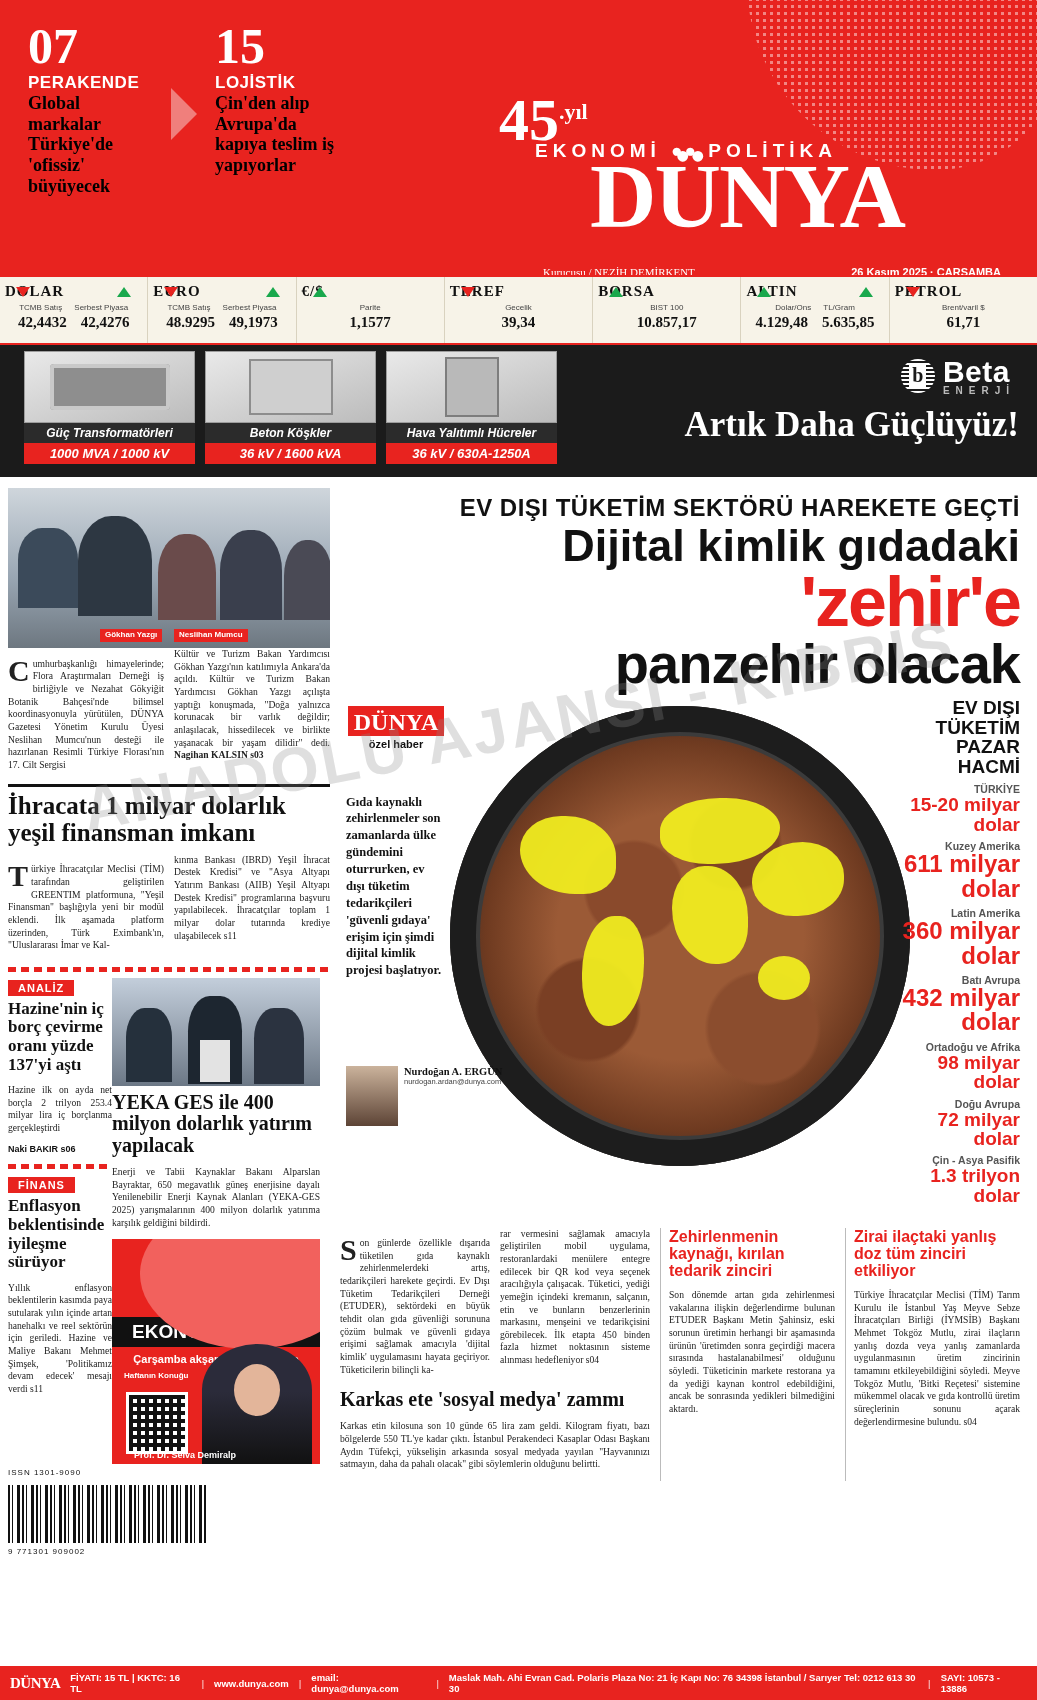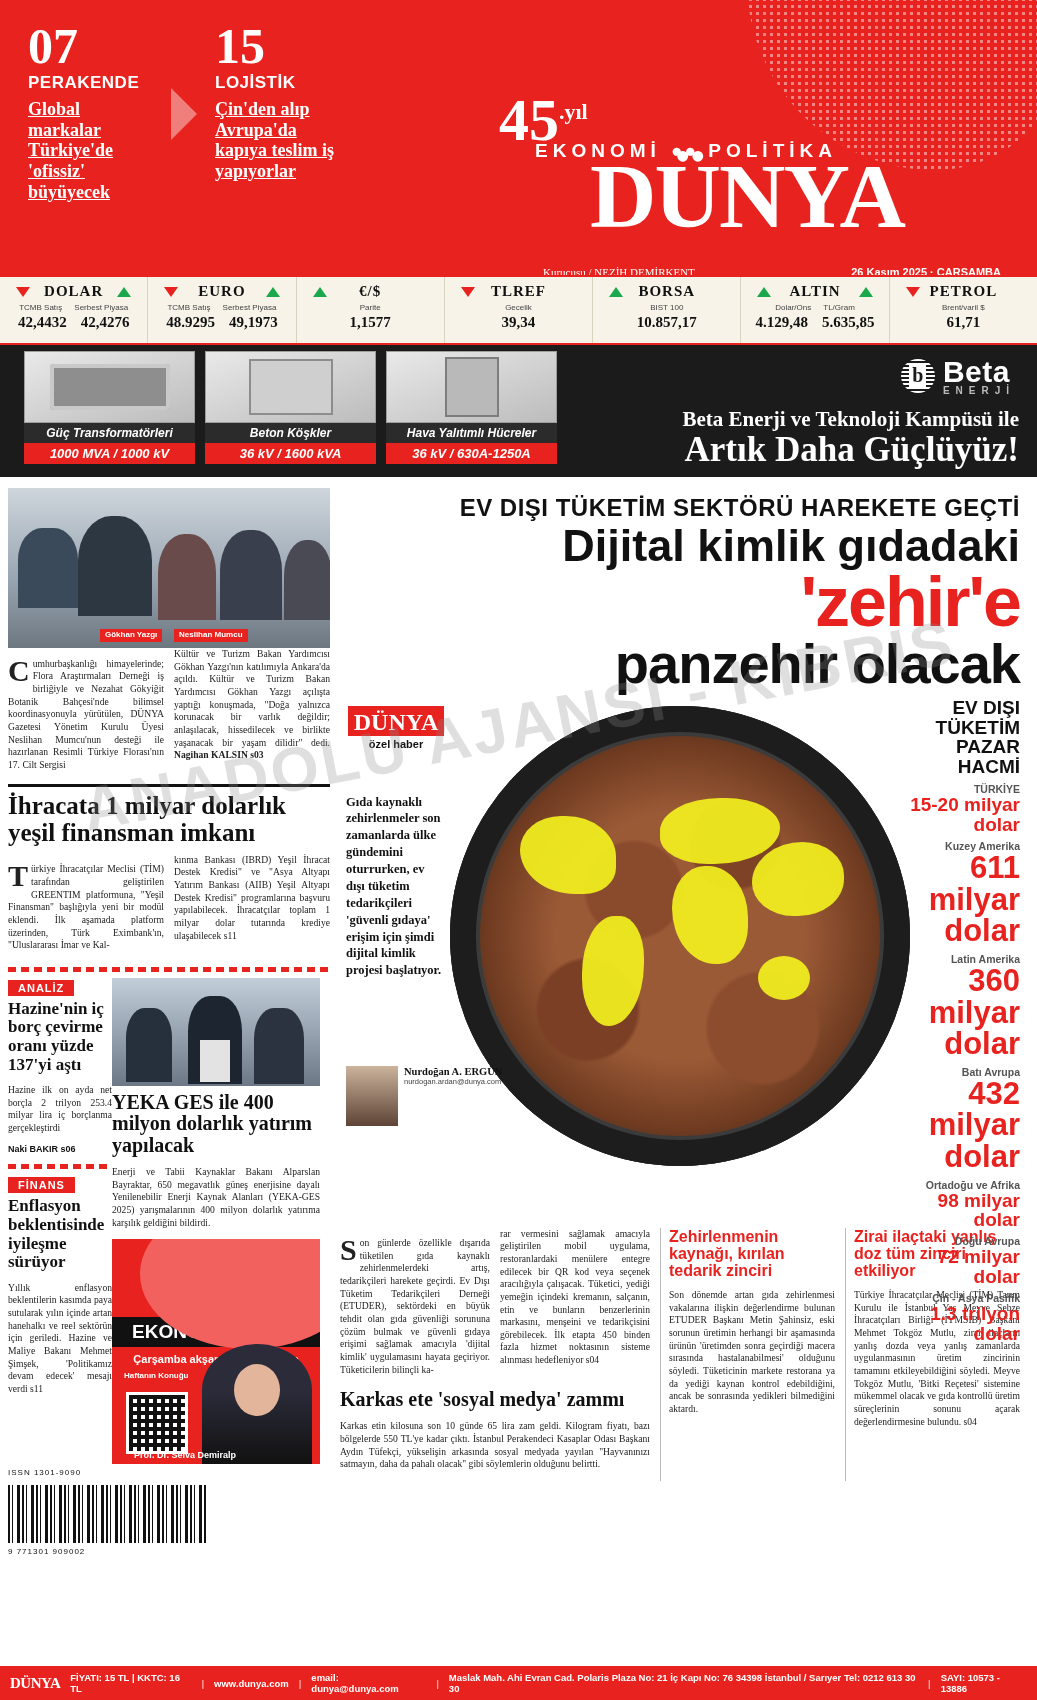--- a/index.html
+++ b/index.html
@@ -38,24 +38,22 @@
   .promo-col { width: 125px; }
   .promo-num {
     font-size: 50px; font-weight: 700; color: #fff; line-height: .9;
     font-family: "Liberation Serif", serif;
   }
   .promo-kicker {
     font-size: 17px; font-weight: 700; color: #fff; letter-spacing: .5px;
     margin-top: 4px;
   }
   .promo-text {
-    font-size: 18px; font-weight: 700; color: #ffffff; line-height: 1.15;
-    margin-top: 6px;
+    font-size: 18px; font-weight: 700; color: #000000; line-height: 1.15;
     font-family: "Liberation Serif", serif;
-    text-decoration: underline;
   }
   .promo-arrow {
     width: 0; height: 0;
     border-top: 26px solid transparent;
     border-bottom: 26px solid transparent;
     border-left: 26px solid #f07f7c;
     margin-top: 64px;
   }
 
   .brandbox {
@@ -87,21 +85,21 @@
   }
 
   
   .ratebar {
     height: 70px; background: #f7f3e8;
     border-top: 2px solid #e8231f; border-bottom: 2px solid #e8231f;
     display: flex; align-items: stretch;
   }
   .rate {
     flex: 1; position: relative; padding: 6px 5px 4px;
-    text-align: center; border-right: 1px solid #d9d2bf;
+    text-align: left; border-right: 1px solid #d9d2bf;
   }
   .rate:last-child { border-right: none; }
   .rate-name { font-size: 15px; font-weight: 700; letter-spacing: 1px; font-family:"Liberation Serif",serif; }
   .rate-sub { display: flex; justify-content: center; gap: 12px; font-size: 8px; color: #444; margin-top: 3px; }
   .rate-vals { display: flex; justify-content: center; gap: 14px; font-size: 15px; font-weight: 700; margin-top: 2px; font-family:"Liberation Serif",serif;}
   .tri { position: absolute; top: 10px; width: 0; height: 0; }
   .tri.up { border-left: 7px solid transparent; border-right: 7px solid transparent; border-bottom: 10px solid #19a84c; }
   .tri.down { border-left: 7px solid transparent; border-right: 7px solid transparent; border-top: 10px solid #e8231f; }
   .tri.l { left: 16px; } .tri.r { right: 16px; }
 
@@ -255,21 +253,21 @@
   .author-box { position:absolute; left: 6px; top: 368px; width: 170px; display:flex; gap:6px; align-items:flex-start;}
   .author-photo { width: 52px; height: 60px; background: linear-gradient(180deg,#cbb39c,#5d4436); }
   .author-name { font-size: 10.5px; font-weight: 700; font-family:"Liberation Serif",serif;}
   .author-mail { font-size: 7.5px; color:#444; }
 
   .market-panel { position: absolute; right: 0; top: 0; width: 120px; text-align: right; }
   .mp-title { font-family:"Liberation Sans",sans-serif; font-size: 19px; font-weight: 700; line-height:1.05; }
   .mp-item { margin-top: 7px; }
   .mp-region { font-size: 10.5px; font-weight: 700; color:#555; line-height:1.05;}
   .mp-val { font-size: 19px; font-weight: 700; color:#e8231f; line-height:1.02;}
-  .mp-val.big { font-size: 31px; }
+  .mp-val.big { font-size: 24px; }
 
   
   .bottom-right { display: flex; gap: 10px; margin-top: 0; }
   .br-col { font-family:"Liberation Serif",serif; }
   .br-1 { width: 310px; }
   .br-2 { width: 175px; border-left:1px solid #bbb; padding-left:8px;}
   .br-3 { width: 175px; border-left:1px solid #bbb; padding-left:8px;}
   .br-head { font-family:"Liberation Sans",sans-serif; font-weight:700; color:#e8231f; font-size: 16px; line-height:1.08; margin-bottom:5px;}
   .karkas-head { font-family:"Liberation Serif",serif; font-weight:700; font-size: 20px; line-height:1.08; margin: 8px 0 5px;}
 
@@ -432,21 +430,20 @@
     </div>
     <div class="prod">
       <div class="prod-img">
           <div class="shape3"></div>
         </div>
       <div class="prod-t1">Hava Yalıtımlı Hücreler</div>
       <div class="prod-t2">36 kV / 630A-1250A</div>
     </div>
   </div>
   <div class="beta-claim">
-    <div class="l1">Beta Enerji ve Teknoloji Kampüsü ile</div>
     <div class="l2">Artık Daha Güçlüyüz!</div>
   </div>
 </div>
 
 <div class="main">
 
   <div class="left-col">
 
     <div class="photo-main">
       <div class="blob" style="left:10px;top:40px;width:60px;height:80px;background:#3b4a5a;border-radius:40% 40% 0 0;"></div>

